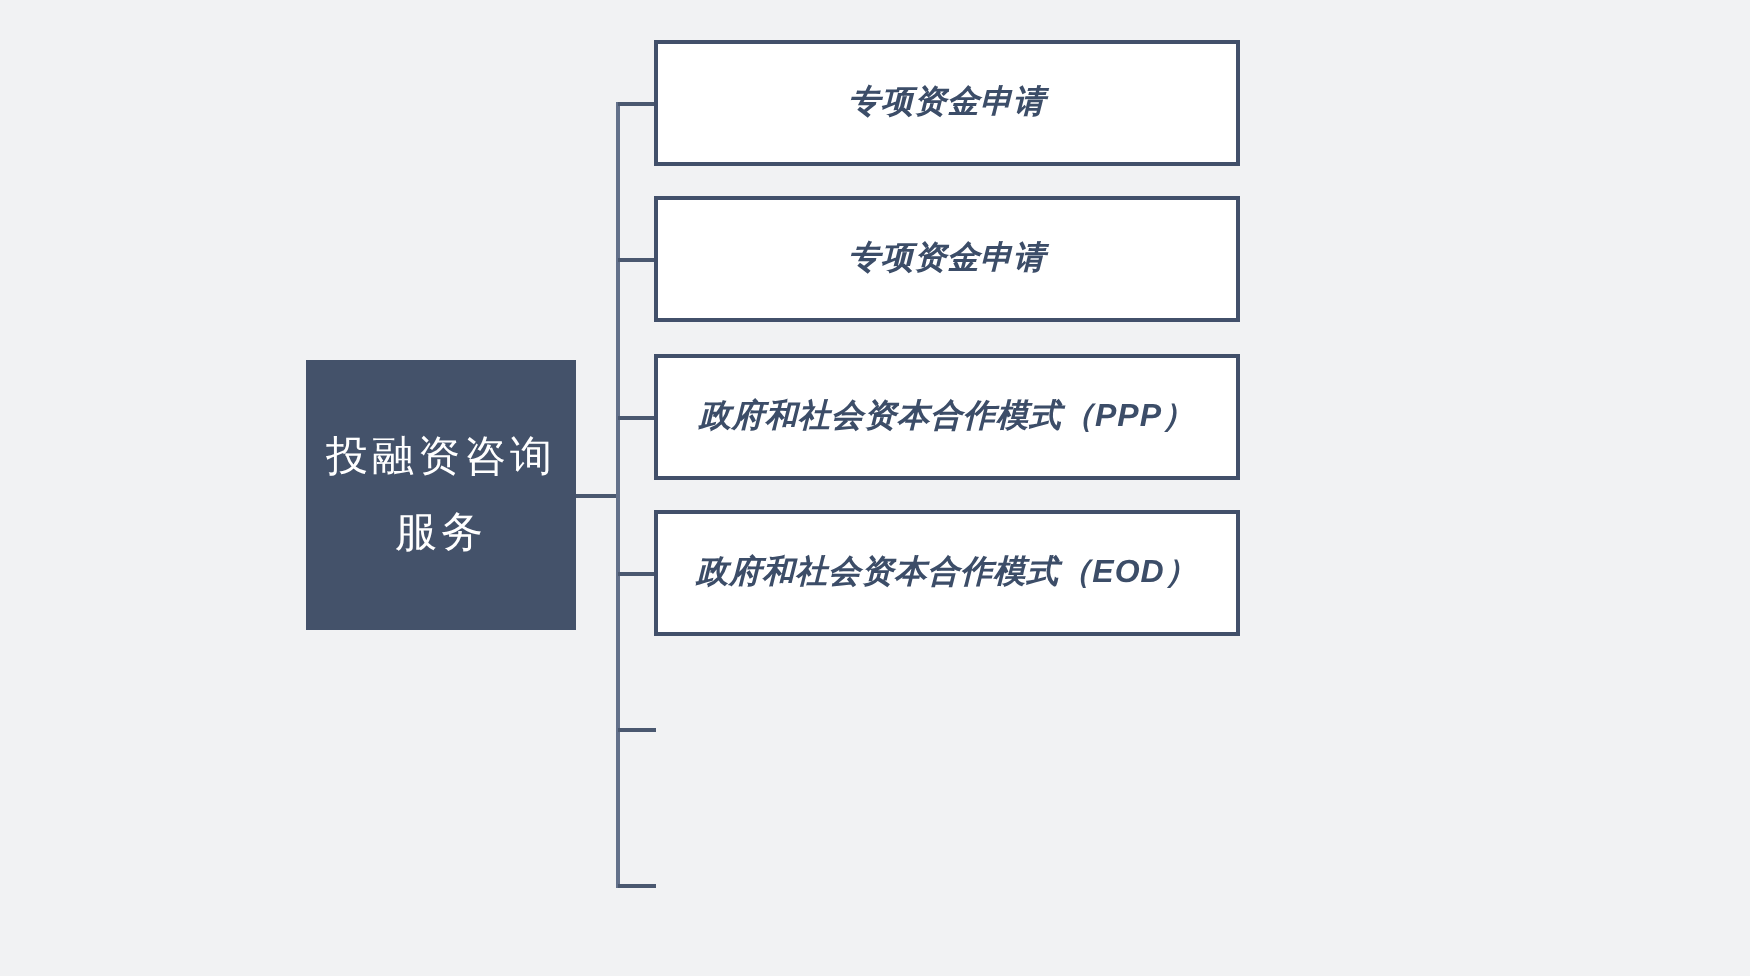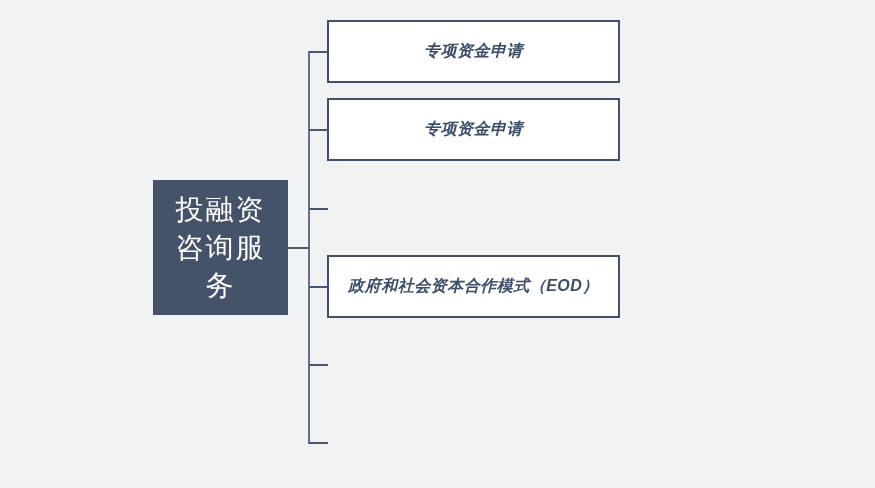--- a/index.html
+++ b/index.html
@@ -26,21 +26,21 @@
     background: var(--root-fill, #44526a);
     color: var(--root-text, #ffffff);
     display: flex;
     align-items: center;
     justify-content: center;
     text-align: center;
     box-sizing: border-box;
     padding: 0 8px;
   }
   .root-node .root-label {
-    font-size: 28px;
+    font-size: 21px;
     letter-spacing: 2px;
     line-height: 38px;
     font-weight: 400;
   }
   .branch-box {
     position: absolute;
     left: 327px;
     width: 293px;
     height: 63px;
     box-sizing: border-box;
@@ -100,17 +100,20 @@
   <div class="connector-h connector-stub" style="top:286px"></div>
   <div class="connector-h connector-stub" style="top:364px"></div>
   <div class="connector-h connector-stub" style="top:442px"></div>
 
   <div class="branch-box" style="top:20px">
     <span class="branch-label">专项资金申请</span>
   </div>
   <div class="branch-box" style="top:98px">
     <span class="branch-label">专项资金申请</span>
   </div>
+  <div class="branch-box" style="top:177px">
+    <span class="branch-label">政府和社会资本合作模式（PPP）</span>
+  </div>
   <div class="branch-box" style="top:255px">
     <span class="branch-label">政府和社会资本合作模式（EOD）</span>
   </div>
 
 </div>
 
 </body></html>

